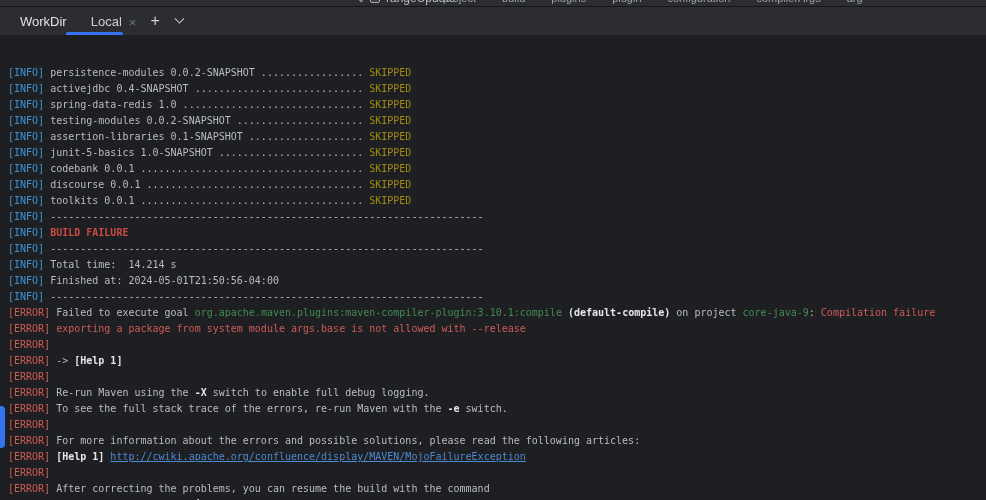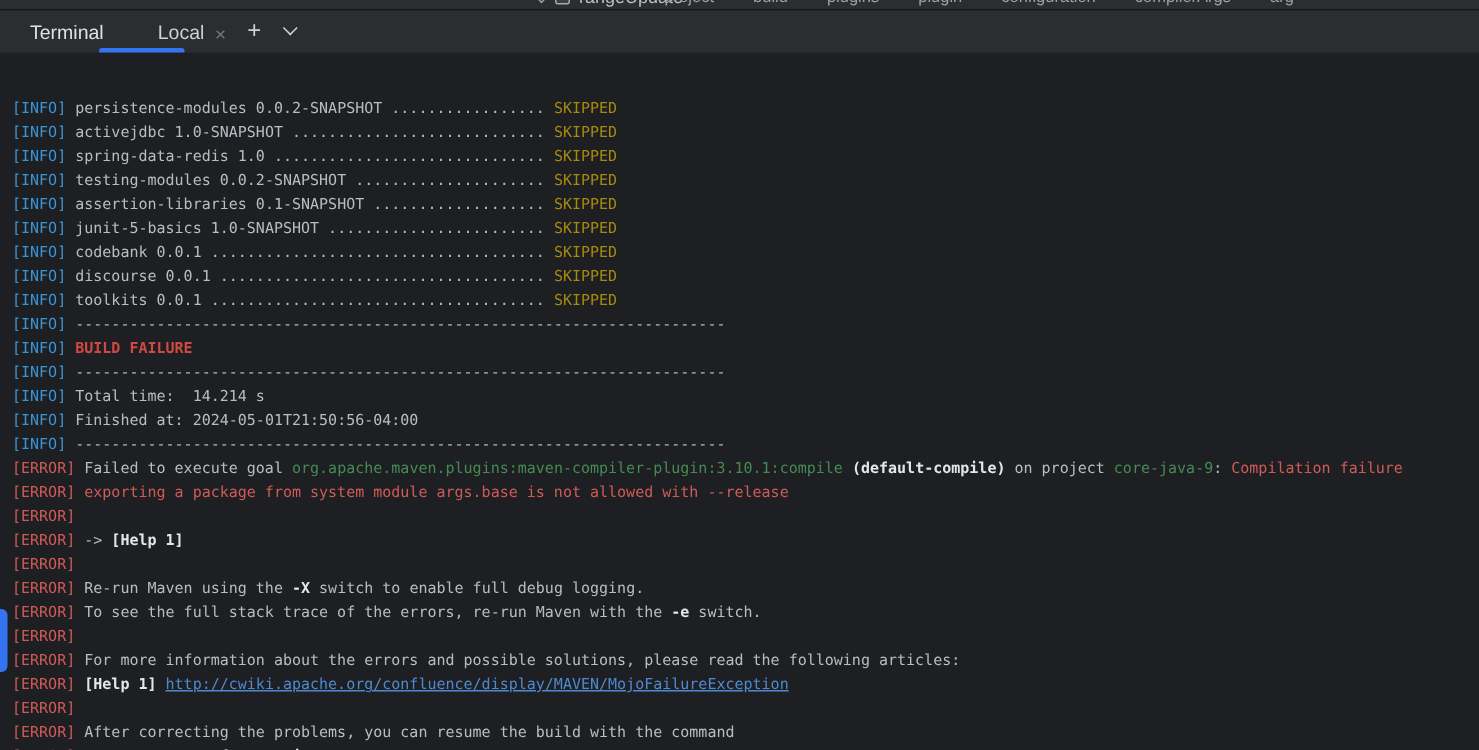--- a/index.html
+++ b/index.html
@@ -17,21 +17,21 @@
             display:inline-block; }
   .tag-icon { width:10px; height:10px; border:1.4px solid #A8AAB0; border-radius:2px;
               display:inline-block; background:#3b3e43; }
   .crumbs { position:absolute; left:443px; top:-8px; display:flex; gap:26px;
             font-size:11px; color:#9DA0A6; white-space:nowrap; }
 
   
   .term-header { position:relative; height:28px; background:#2B2D30;
                  display:flex; align-items:center; }
   .term-title { color:#DFE1E5; font-size:13px; margin-left:20px; }
-  .tab { display:flex; align-items:flex-end; gap:7px; margin-left:36px;
+  .tab { display:flex; align-items:flex-end; gap:7px; margin-left:24px;
          color:#CED0D6; font-size:13px; }
   .tab .close { color:#71757D; font-size:13px; line-height:1; }
   .plus { color:#CED0D6; font-size:16px; font-weight:400; margin-left:14px; line-height:1; }
   .chev2 { width:7px; height:7px; border-right:1.6px solid #CED0D6;
            border-bottom:1.6px solid #CED0D6; transform:rotate(45deg) translate(-2px,-2px);
            display:inline-block; margin-left:16px; }
   .tab-underline { position:absolute; left:66px; bottom:0; width:57px; height:3px;
                    background:#3574F0; border-radius:2px 2px 0 0; }
 
   
@@ -72,33 +72,33 @@
         <span>build</span>
         <span>plugins</span>
         <span>plugin</span>
         <span>configuration</span>
         <span>compilerArgs</span>
         <span>arg</span>
       </div>
   </div>
 
   <div class="term-header">
-    <span class="term-title">Terminal</span>
+    <span class="term-title">WorkDir</span>
     <span class="tab">
       <span>Local</span>
       <span class="close">×</span>
     </span>
     <span class="plus">+</span>
     <span class="chev2"></span>
     <span class="tab-underline"></span>
   </div>
 
   <div class="term-body" id="term">
       <div class="tl"><span class="s-info">[INFO] </span><span class="s-txt">persistence-modules 0.0.2-SNAPSHOT ................. </span><span class="s-skip">SKIPPED</span></div>
-      <div class="tl"><span class="s-info">[INFO] </span><span class="s-txt">activejdbc 1.0-SNAPSHOT ............................ </span><span class="s-skip">SKIPPED</span></div>
+      <div class="tl"><span class="s-info">[INFO] </span><span class="s-txt">activejdbc 0.4-SNAPSHOT ............................ </span><span class="s-skip">SKIPPED</span></div>
       <div class="tl"><span class="s-info">[INFO] </span><span class="s-txt">spring-data-redis 1.0 .............................. </span><span class="s-skip">SKIPPED</span></div>
       <div class="tl"><span class="s-info">[INFO] </span><span class="s-txt">testing-modules 0.0.2-SNAPSHOT ..................... </span><span class="s-skip">SKIPPED</span></div>
       <div class="tl"><span class="s-info">[INFO] </span><span class="s-txt">assertion-libraries 0.1-SNAPSHOT ................... </span><span class="s-skip">SKIPPED</span></div>
       <div class="tl"><span class="s-info">[INFO] </span><span class="s-txt">junit-5-basics 1.0-SNAPSHOT ........................ </span><span class="s-skip">SKIPPED</span></div>
       <div class="tl"><span class="s-info">[INFO] </span><span class="s-txt">codebank 0.0.1 ..................................... </span><span class="s-skip">SKIPPED</span></div>
       <div class="tl"><span class="s-info">[INFO] </span><span class="s-txt">discourse 0.0.1 .................................... </span><span class="s-skip">SKIPPED</span></div>
       <div class="tl"><span class="s-info">[INFO] </span><span class="s-txt">toolkits 0.0.1 ..................................... </span><span class="s-skip">SKIPPED</span></div>
       <div class="tl"><span class="s-info">[INFO] </span><span class="s-txt">------------------------------------------------------------------------</span></div>
       <div class="tl"><span class="s-info">[INFO] </span><span class="s-redb">BUILD FAILURE</span></div>
       <div class="tl"><span class="s-info">[INFO] </span><span class="s-txt">------------------------------------------------------------------------</span></div>

